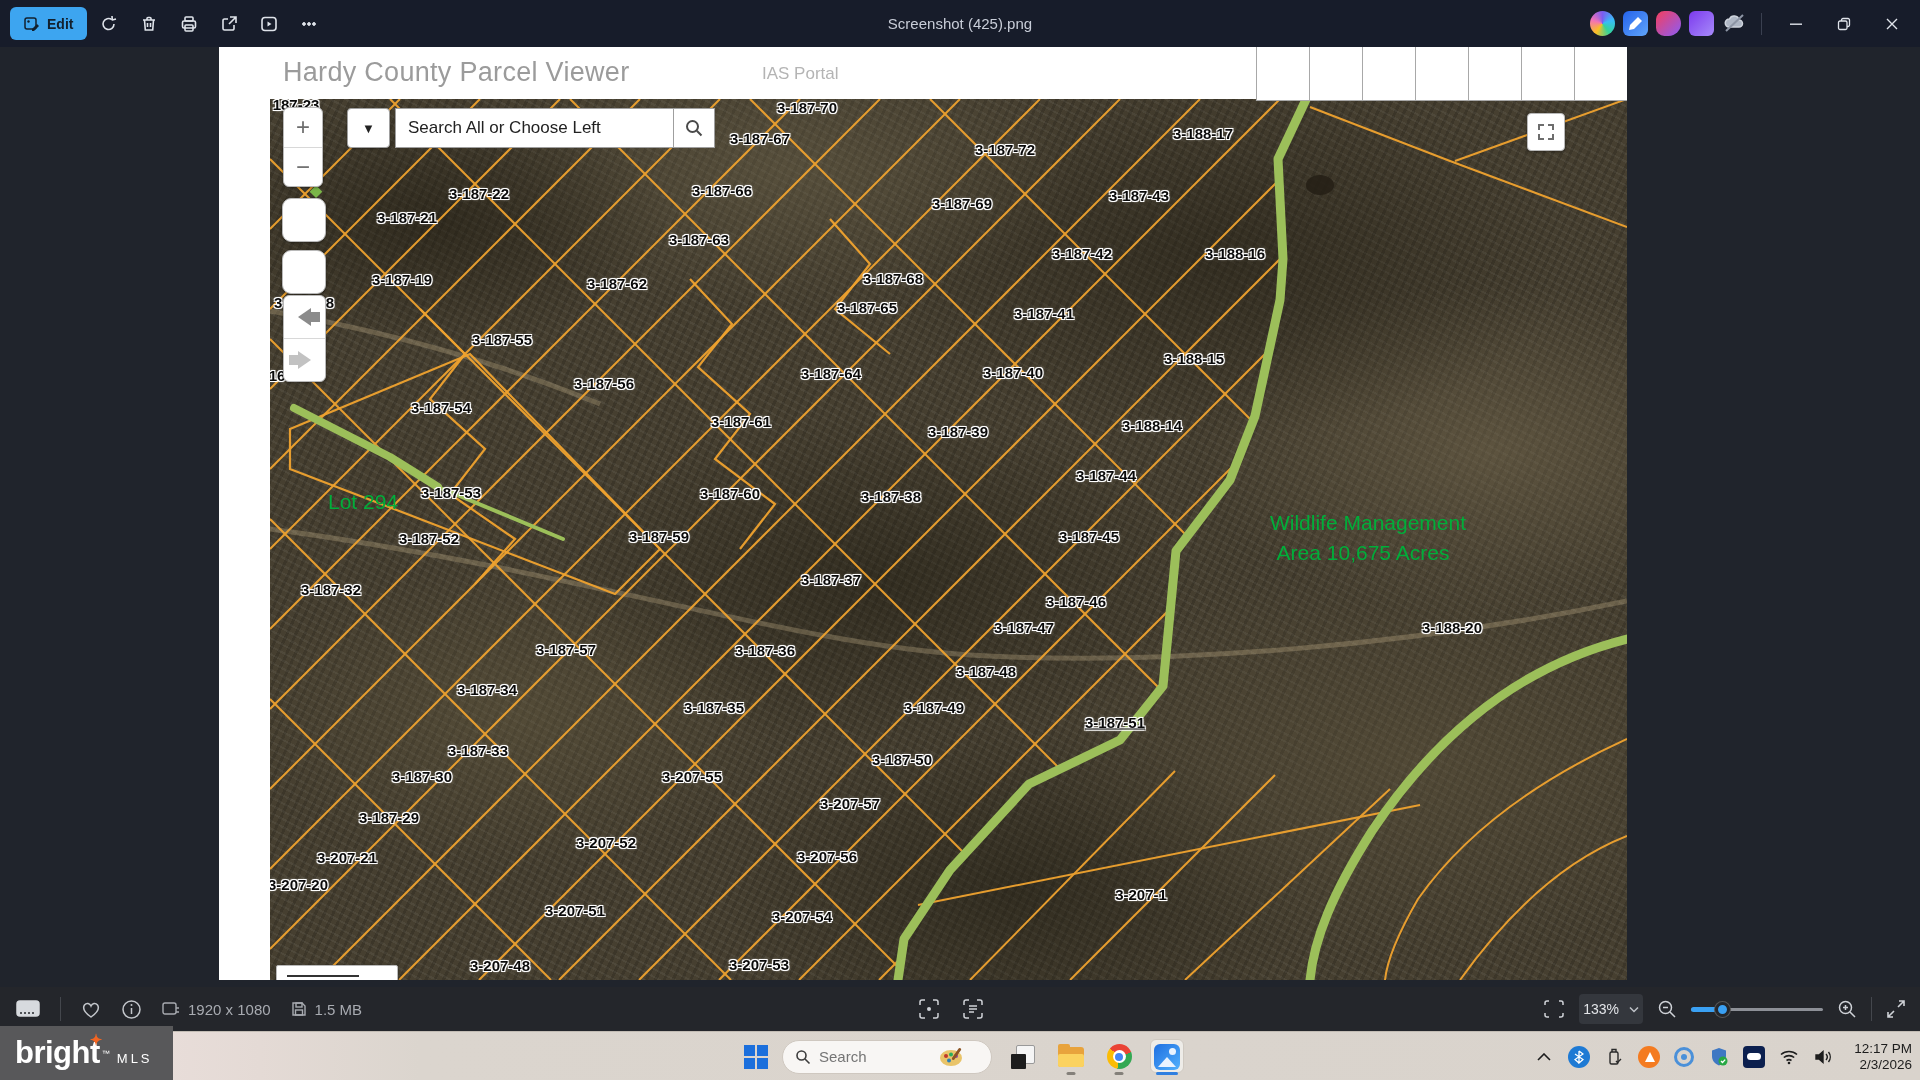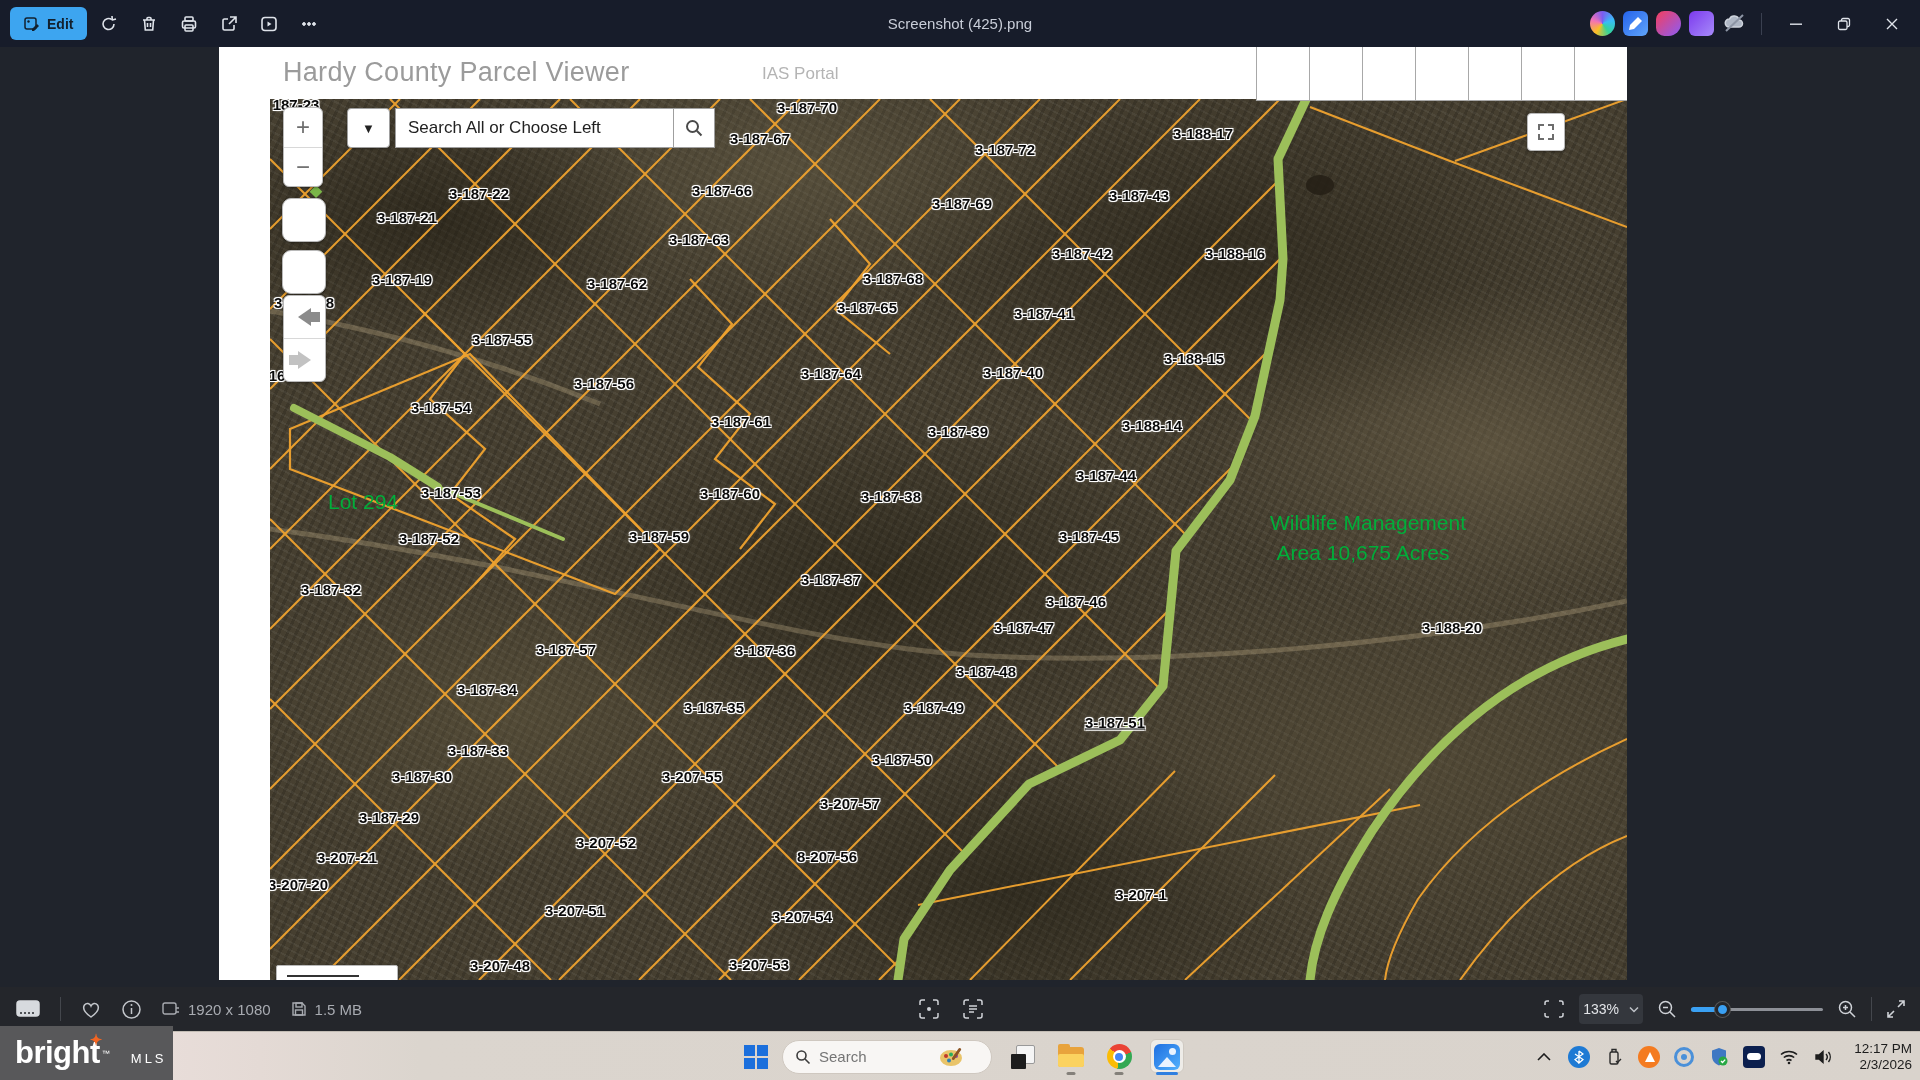--- a/index.html
+++ b/index.html
@@ -167,21 +167,21 @@
                        border-radius:50%; background:#4a90d9; }
   .tv-ic { width:22px; height:22px; border-radius:4px; background:#0b1f4e; display:flex; align-items:center; justify-content:center; }
   .tv-ic .pill { width:14px; height:7px; background:#fff; border-radius:4px; }
 
   
   .watermark { position:absolute; left:0; top:1026px; width:173px; height:54px; background:#58585a;
                z-index:60; display:flex; align-items:center; padding-left:15px; }
   .wm-brand { font-size:31px; font-weight:700; color:#fff; letter-spacing:-.5px; position:relative; }
   .wm-star { position:absolute; right:-2px; top:-4px; color:#f26522; font-size:15px; }
   .wm-tm { color:#fff; font-size:8px; vertical-align:top; margin-left:2px; }
-  .wm-org { color:#fff; font-size:13px; letter-spacing:3px; margin-left:21px; margin-top:10px; }
+  .wm-org { color:#fff; font-size:13px; letter-spacing:3px; margin-left:7px; margin-top:10px; }
 
   svg { display:block; }
 </style>
 </head>
 <body>
 
 <div class="screen">
 
   <div class="titlebar">
     <div class="tb-left">
@@ -403,21 +403,21 @@
           <span class="plabel" style="left: 664px; top: 608px;">3-187-49</span>
           <span class="plabel" style="left: 845px; top: 623px; text-decoration: underline;">3-187-51</span>
           <span class="plabel" style="left: 208px; top: 651px;">3-187-33</span>
           <span class="plabel" style="left: 152px; top: 677px;">3-187-30</span>
           <span class="plabel" style="left: 422px; top: 677px;">3-207-55</span>
           <span class="plabel" style="left: 632px; top: 660px;">3-187-50</span>
           <span class="plabel" style="left: 119px; top: 718px;">3-187-29</span>
           <span class="plabel" style="left: 580px; top: 704px;">3-207-57</span>
           <span class="plabel" style="left: 77px; top: 758px;">3-207-21</span>
           <span class="plabel" style="left: 336px; top: 743px;">3-207-52</span>
-          <span class="plabel" style="left: 557px; top: 757px;">8-207-56</span>
+          <span class="plabel" style="left: 557px; top: 757px;">3-207-56</span>
           <span class="plabel" style="left: 28px; top: 785px;">3-207-20</span>
           <span class="plabel" style="left: 871px; top: 795px;">3-207-1</span>
           <span class="plabel" style="left: 305px; top: 811px;">3-207-51</span>
           <span class="plabel" style="left: 532px; top: 817px;">3-207-54</span>
           <span class="plabel" style="left: 230px; top: 866px;">3-207-48</span>
           <span class="plabel" style="left: 489px; top: 865px;">3-207-53</span>
         </div>
 
       <div style="position:absolute;inset:0;">
           <span class="glabel" style="left: 93px; top: 403px;">Lot 294</span>

